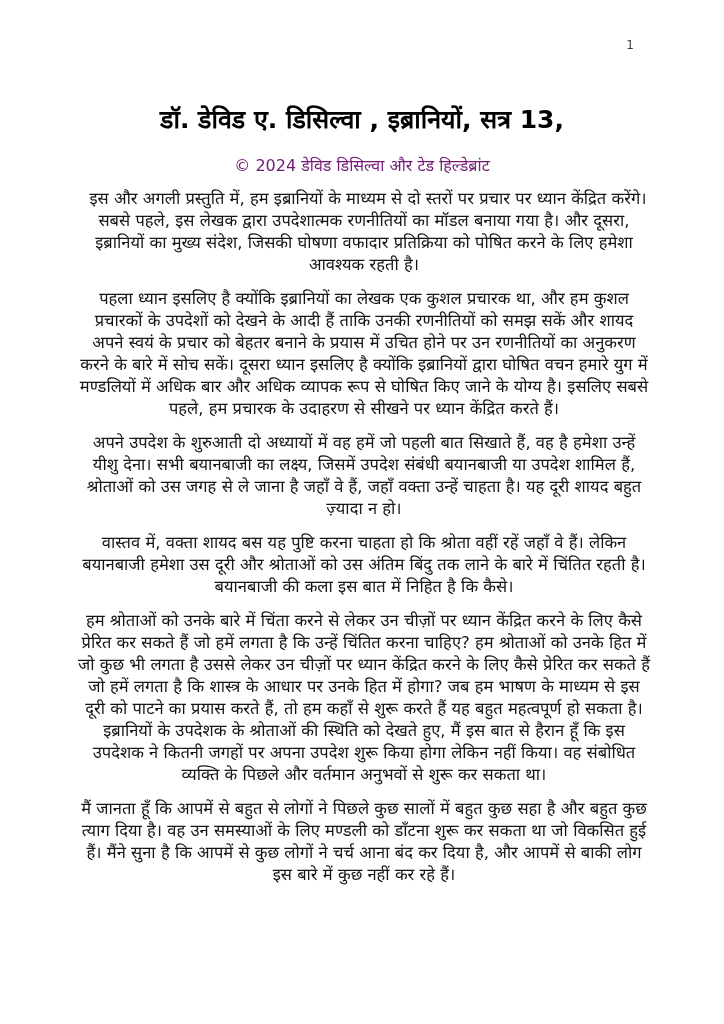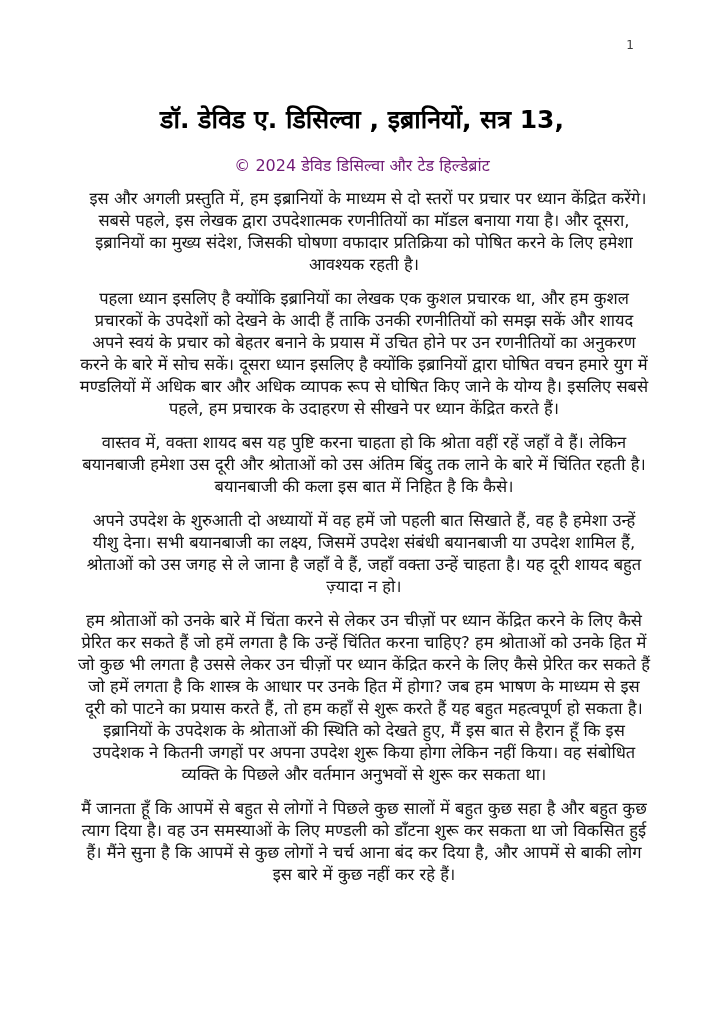--- a/index.html
+++ b/index.html
@@ -71,19 +71,19 @@
 
   <h1 class="title-block">
     <span class="title-line">डॉ. डेविड ए. डिसिल्वा , इब्रानियों, सत्र 13,</span>
   </h1>
 
   <div class="copyright">© 2024 डेविड डिसिल्वा और टेड हिल्डेब्रांट</div>
 
   <div class="content">
     <p class="indent-first">इस और अगली प्रस्तुति में, हम इब्रानियों के माध्यम से दो स्तरों पर प्रचार पर ध्यान केंद्रित करेंगे। सबसे पहले, इस लेखक द्वारा उपदेशात्मक रणनीतियों का मॉडल बनाया गया है। और दूसरा, इब्रानियों का मुख्य संदेश, जिसकी घोषणा वफादार प्रतिक्रिया को पोषित करने के लिए हमेशा आवश्यक रहती है।</p>
     <p>पहला ध्यान इसलिए है क्योंकि इब्रानियों का लेखक एक कुशल प्रचारक था, और हम कुशल प्रचारकों के उपदेशों को देखने के आदी हैं ताकि उनकी रणनीतियों को समझ सकें और शायद अपने स्वयं के प्रचार को बेहतर बनाने के प्रयास में उचित होने पर उन रणनीतियों का अनुकरण करने के बारे में सोच सकें। दूसरा ध्यान इसलिए है क्योंकि इब्रानियों द्वारा घोषित वचन हमारे युग में मण्डलियों में अधिक बार और अधिक व्यापक रूप से घोषित किए जाने के योग्य है। इसलिए सबसे पहले, हम प्रचारक के उदाहरण से सीखने पर ध्यान केंद्रित करते हैं।</p>
+    <p>अपने उपदेश के शुरुआती दो अध्यायों में वह हमें जो पहली बात सिखाते हैं, वह है हमेशा उन्हें यीशु देना। सभी बयानबाजी का लक्ष्य, जिसमें उपदेश संबंधी बयानबाजी या उपदेश शामिल हैं, श्रोताओं को उस जगह से ले जाना है जहाँ वे हैं, जहाँ वक्ता उन्हें चाहता है। यह दूरी शायद बहुत ज़्यादा न हो।</p>
     <p>वास्तव में, वक्ता शायद बस यह पुष्टि करना चाहता हो कि श्रोता वहीं रहें जहाँ वे हैं। लेकिन बयानबाजी हमेशा उस दूरी और श्रोताओं को उस अंतिम बिंदु तक लाने के बारे में चिंतित रहती है। बयानबाजी की कला इस बात में निहित है कि कैसे।</p>
-    <p>अपने उपदेश के शुरुआती दो अध्यायों में वह हमें जो पहली बात सिखाते हैं, वह है हमेशा उन्हें यीशु देना। सभी बयानबाजी का लक्ष्य, जिसमें उपदेश संबंधी बयानबाजी या उपदेश शामिल हैं, श्रोताओं को उस जगह से ले जाना है जहाँ वे हैं, जहाँ वक्ता उन्हें चाहता है। यह दूरी शायद बहुत ज़्यादा न हो।</p>
     <p>हम श्रोताओं को उनके बारे में चिंता करने से लेकर उन चीज़ों पर ध्यान केंद्रित करने के लिए कैसे प्रेरित कर सकते हैं जो हमें लगता है कि उन्हें चिंतित करना चाहिए? हम श्रोताओं को उनके हित में जो कुछ भी लगता है उससे लेकर उन चीज़ों पर ध्यान केंद्रित करने के लिए कैसे प्रेरित कर सकते हैं जो हमें लगता है कि शास्त्र के आधार पर उनके हित में होगा? जब हम भाषण के माध्यम से इस दूरी को पाटने का प्रयास करते हैं, तो हम कहाँ से शुरू करते हैं यह बहुत महत्वपूर्ण हो सकता है। इब्रानियों के उपदेशक के श्रोताओं की स्थिति को देखते हुए, मैं इस बात से हैरान हूँ कि इस उपदेशक ने कितनी जगहों पर अपना उपदेश शुरू किया होगा लेकिन नहीं किया। वह संबोधित व्यक्ति के पिछले और वर्तमान अनुभवों से शुरू कर सकता था।</p>
     <p>मैं जानता हूँ कि आपमें से बहुत से लोगों ने पिछले कुछ सालों में बहुत कुछ सहा है और बहुत कुछ त्याग दिया है। वह उन समस्याओं के लिए मण्डली को डाँटना शुरू कर सकता था जो विकसित हुई हैं। मैंने सुना है कि आपमें से कुछ लोगों ने चर्च आना बंद कर दिया है, और आपमें से बाकी लोग इस बारे में कुछ नहीं कर रहे हैं।</p>
   </div>
 
 </div>
 
 </body></html>

